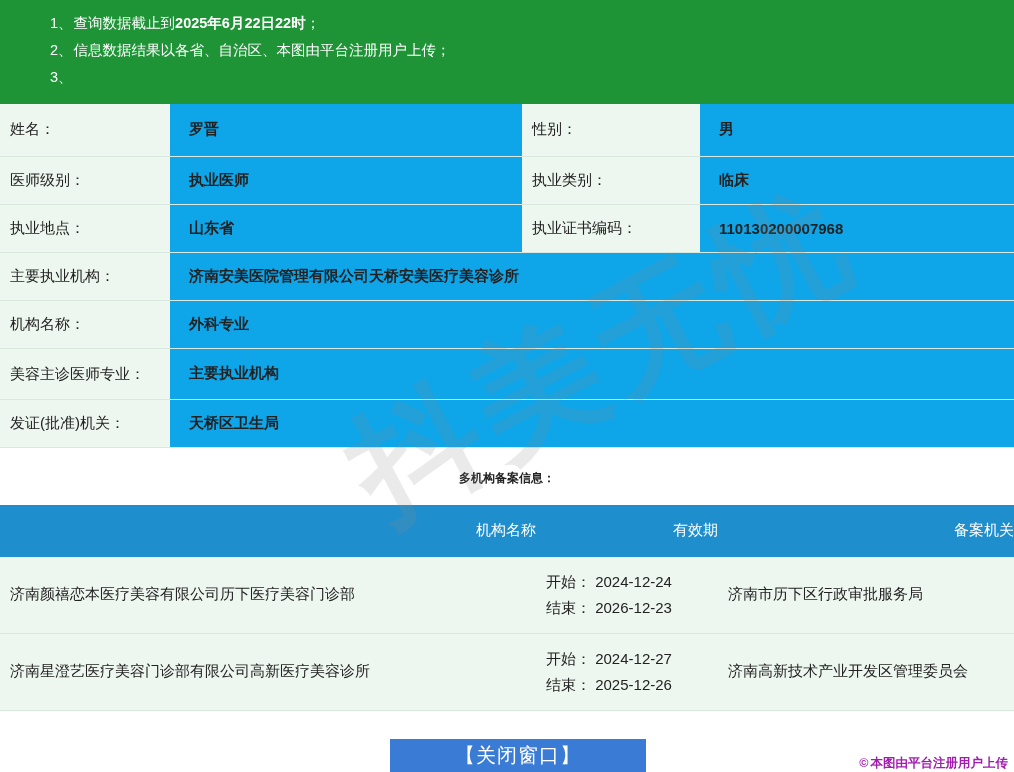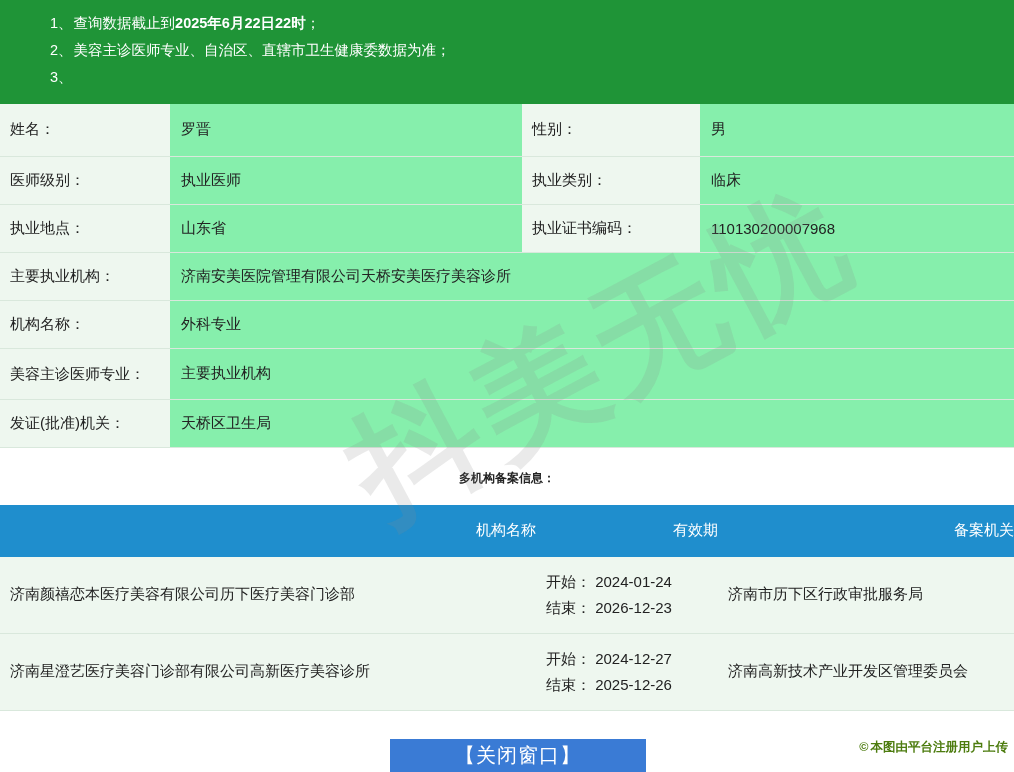--- a/index.html
+++ b/index.html
@@ -57,22 +57,23 @@
     padding: 14px 0 14px 10px;
     height: 46px;
   }
   .info-table td.label {
     background: #eef7ef;
     width: 170px;
     padding-left: 10px;
     margin-top: 20px;
   }
   .info-table td.value {
-    background: #86efac;
-    padding-left: 11px;
+    background: #0ea5e9;
+    padding-left: 19px;
+    font-weight: bold;
   }
   .info-table tr.r1 td { height: 52px; }
   .col-a { width: 170px; }
   .col-b { width: 352px; }
   .col-c { width: 178px; }
   .col-d { width: 314px; }
 
   .info-table td.label.sub {
     line-height: 22px;
   }
@@ -153,45 +154,45 @@
     border: none;
     color: #ffffff;
     font-size: 20px;
     font-family: Liberation Serif, serif;
     cursor: pointer;
     letter-spacing: 1px;
   }
   .credit {
     position: absolute;
     right: 6px;
-    bottom: 16px;
+    bottom: 0;
     font-size: 12.5px;
     font-weight: bold;
-    color: #4d7c0f;
+    color: #a21caf;
     white-space: nowrap;
   }
   .credit .mark {
     display: inline-block;
     margin-right: 2px;
   }
 </style>
 </head>
 <body>
 
 <div class="page">
 
   <div class="notice">
     <ol>
       <li>
         <span class="num">1、</span>
         <span class="txt"><span>查询数据截止到</span><b>2025年6月22日22时</b><span>；</span></span>
       </li>
       <li>
         <span class="num">2、</span>
-        <span class="txt"><span>美容主诊医师专业、自治区、直辖市卫生健康委数据为准；</span><b></b><span></span></span>
+        <span class="txt"><span>信息数据结果以各省、自治区、本图由平台注册用户上传；</span><b></b><span></span></span>
       </li>
       <li>
         <span class="num">3、</span>
       </li>
     </ol>
   </div>
 
   <table class="info-table">
     <colgroup>
       <col class="col-a">
@@ -249,21 +250,21 @@
       <tr>
         <th>机构名称</th>
         <th>有效期</th>
         <th>备案机关</th>
       </tr>
     </thead>
     <tbody>
       <tr>
         <td>济南颜禧恋本医疗美容有限公司历下医疗美容门诊部</td>
         <td class="dates">
-          <div><span>开始：</span>&nbsp;<span>2024-01-24</span></div>
+          <div><span>开始：</span>&nbsp;<span>2024-12-24</span></div>
           <div><span>结束：</span>&nbsp;<span>2026-12-23</span></div>
         </td>
         <td>济南市历下区行政审批服务局</td>
       </tr>
       <tr>
         <td>济南星澄艺医疗美容门诊部有限公司高新医疗美容诊所</td>
         <td class="dates">
           <div><span>开始：</span>&nbsp;<span>2024-12-27</span></div>
           <div><span>结束：</span>&nbsp;<span>2025-12-26</span></div>
         </td>

